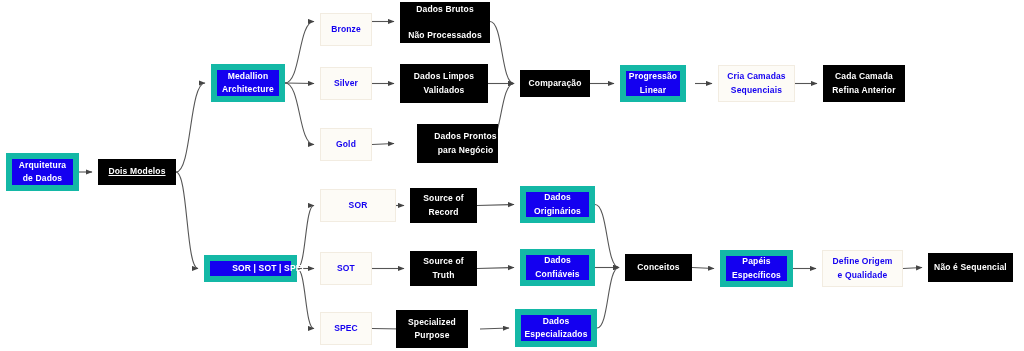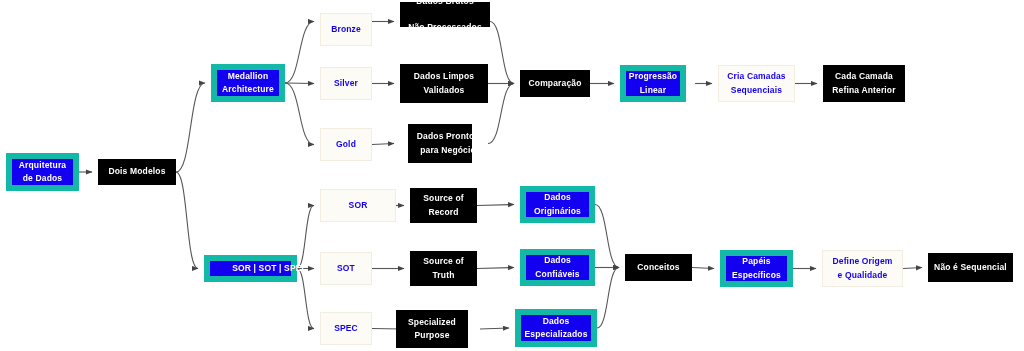--- a/index.html
+++ b/index.html
@@ -96,45 +96,45 @@
         <path d="M692,267.5 L714,268.5" marker-end="url(#arrow)"></path>
         <path d="M793,268.5 L816,268.5" marker-end="url(#arrow)"></path>
         <path d="M903,268.5 L922,267.5" marker-end="url(#arrow)"></path>
       </g>
   </svg>
   <div id="node-layer">
       <div class="node v-blue" style="left: 6px; top: 153px; width: 73px; height: 38px;">
         <span class="ln">Arquitetura</span>
         <span class="ln">de Dados</span>
       </div>
-      <div class="node v-black" style="left: 98px; top: 159px; width: 78px; height: 26px;">
+      <div class="node v-black" style="left: 98px; top: 159px; width: 78px; height: 26px; text-decoration: underline;">
         <span class="ln">Dois Modelos</span>
       </div>
       <div class="node v-blue" style="left: 211px; top: 64px; width: 74px; height: 38px;">
         <span class="ln">Medallion</span>
         <span class="ln">Architecture</span>
       </div>
       <div class="node v-light" style="left: 320px; top: 5px; width: 52px; height: 33px; margin-top: 8px;">
         <span class="ln">Bronze</span>
       </div>
       <div class="node v-light" style="left: 320px; top: 67px; width: 52px; height: 33px;">
         <span class="ln">Silver</span>
       </div>
       <div class="node v-light" style="left: 320px; top: 128px; width: 52px; height: 33px;">
         <span class="ln">Gold</span>
       </div>
-      <div class="node v-black" style="left: 400px; top: 2px; width: 90px; height: 25px; gap: 12px;">
+      <div class="node v-black" style="left: 400px; top: 2px; width: 90px; height: 41px; gap: 12px;">
         <span class="ln">Dados Brutos</span>
         <span class="ln">Não Processados</span>
       </div>
       <div class="node v-black" style="left: 400px; top: 64px; width: 88px; height: 39px;">
         <span class="ln">Dados Limpos</span>
         <span class="ln">Validados</span>
       </div>
-      <div class="node v-black" style="left: 408px; top: 124px; width: 64px; height: 39px; padding-left: 19px;">
+      <div class="node v-black" style="left: 417px; top: 124px; width: 81px; height: 39px; padding-left: 19px;">
         <span class="ln">Dados Prontos</span>
         <span class="ln">para Negócio</span>
       </div>
       <div class="node v-black" style="left: 520px; top: 70px; width: 70px; height: 27px;">
         <span class="ln">Comparação</span>
       </div>
       <div class="node v-blue" style="left: 620px; top: 65px; width: 66px; height: 37px;">
         <span class="ln">Progressão</span>
         <span class="ln">Linear</span>
       </div>

